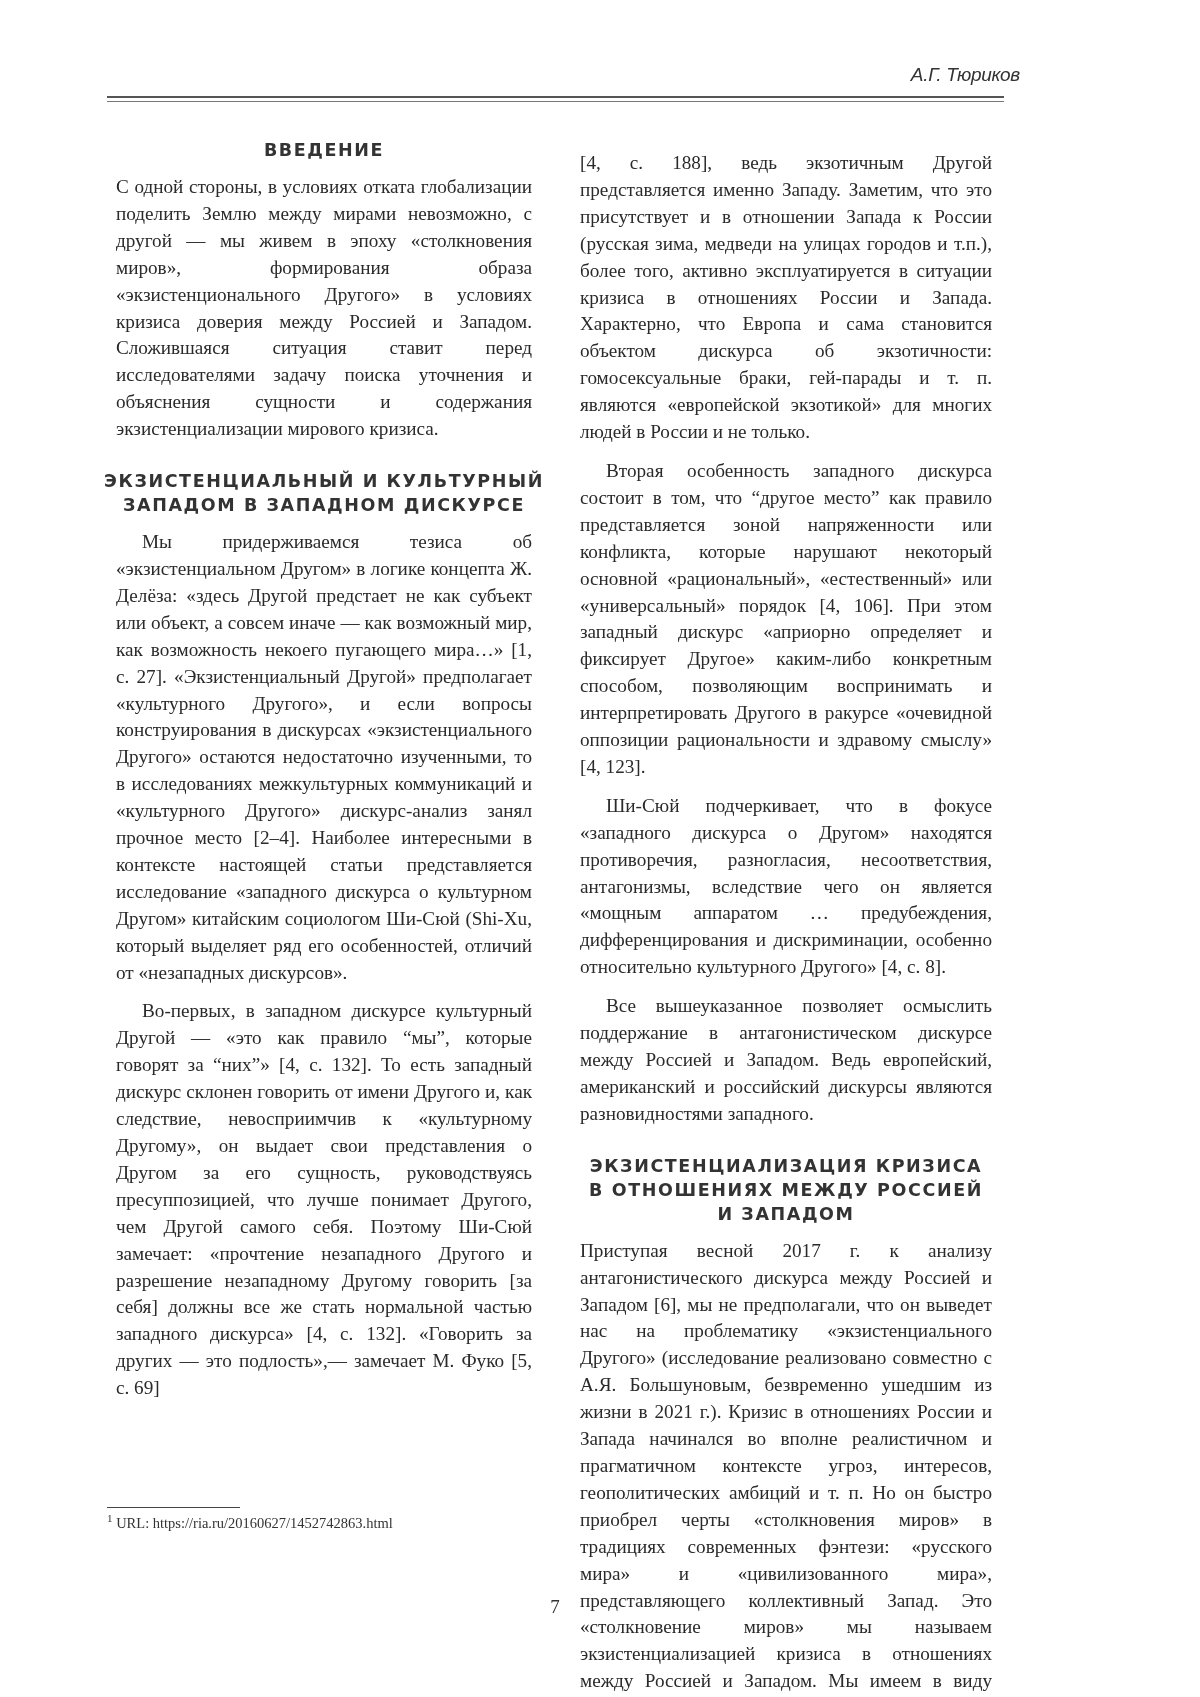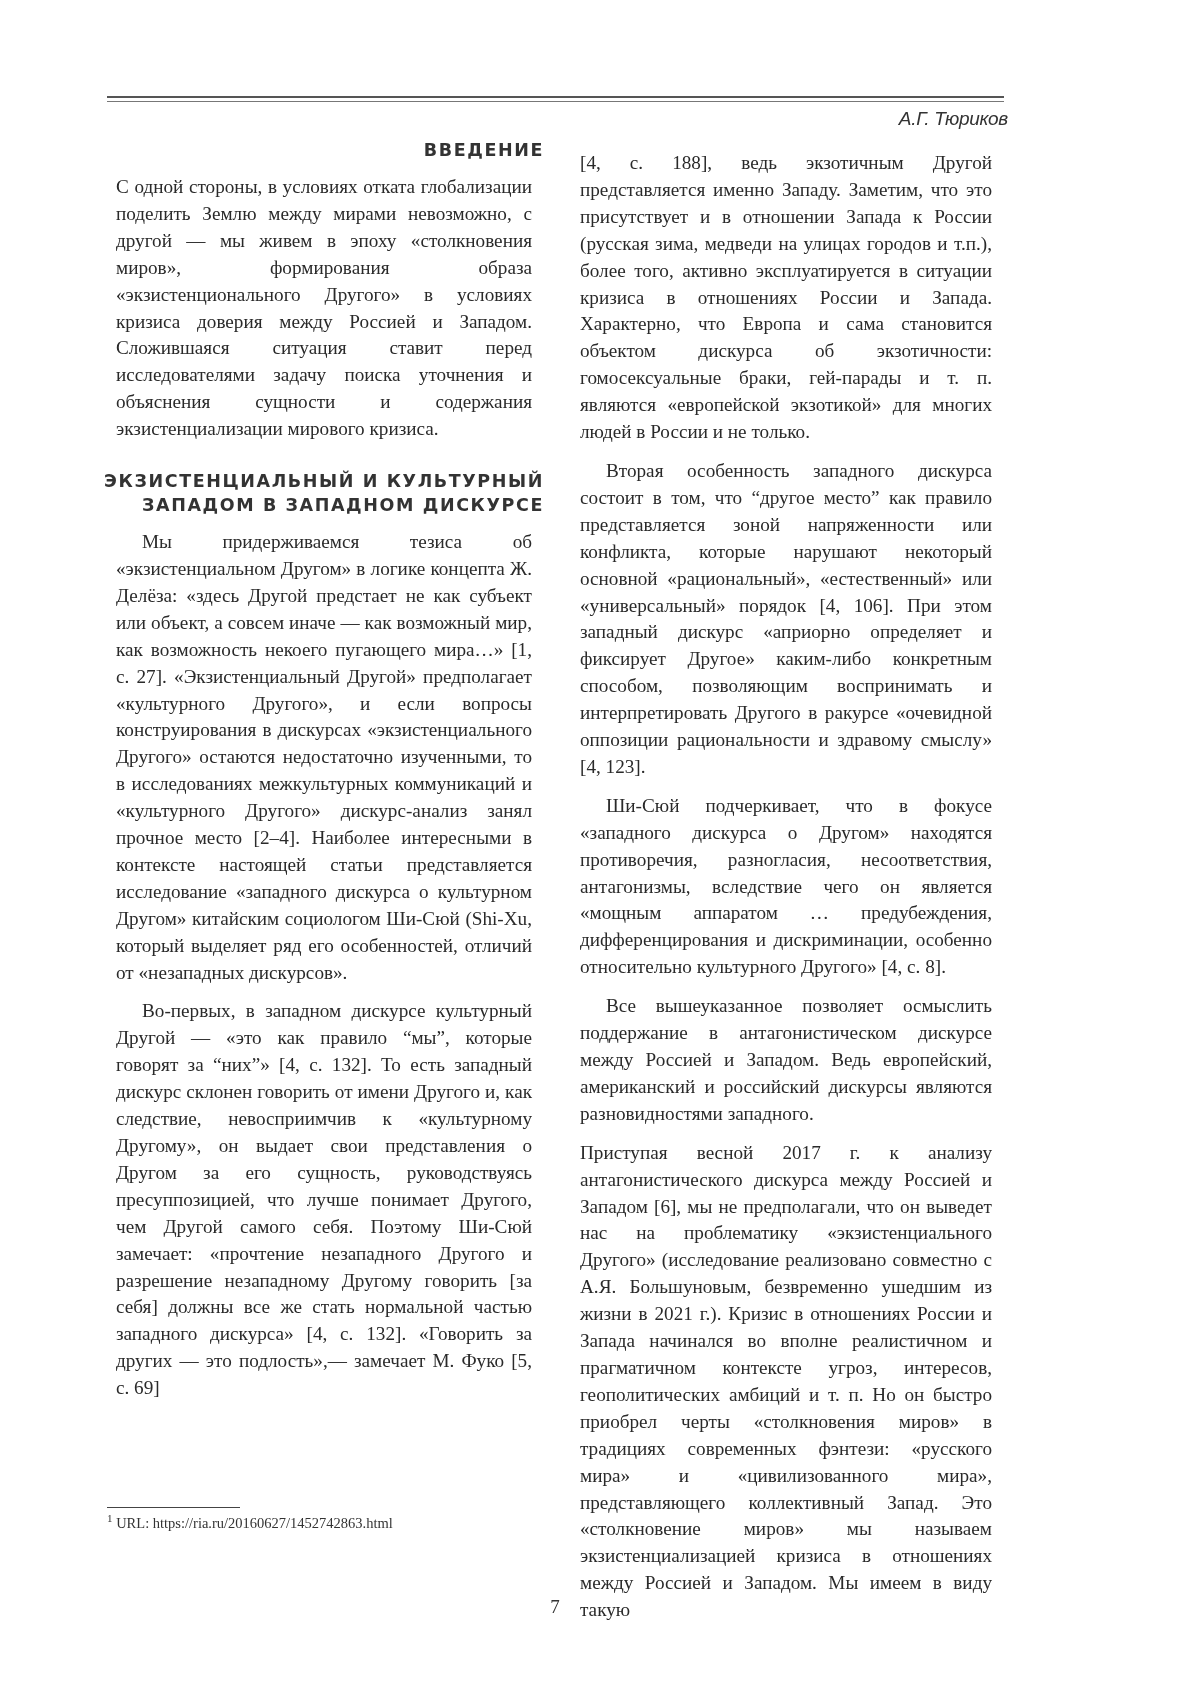--- a/index.html
+++ b/index.html
@@ -1,25 +1,25 @@
 <!DOCTYPE html>
 <html><head>
 <meta charset="utf-8">
 <style>
   html, body { margin:0; padding:0; background:#fff; }
   body { width:1200px; height:1697px; position:relative; overflow:hidden; color:#2a2a2a; }
-  .runhead { position:absolute; right:192px; top:64px; font-family:"Liberation Sans", sans-serif; font-style:italic; font-size:19px; color:#333; letter-spacing:-0.3px;margin-top:44px; }
+  .runhead { position:absolute; right:180px; top:64px; font-family:"Liberation Sans", sans-serif; font-style:italic; font-size:19px; color:#333; letter-spacing:-0.3px; }
   .rule { position:absolute; left:107px; width:897px; top:96px; height:0; border-top:2px solid #555; }
   .rule2 { position:absolute; left:107px; width:897px; top:101px; height:0; border-top:1px solid #777; }
   .col { position:absolute; top:138px; font-family:"Liberation Serif", "DejaVu Serif", serif; font-size:19.2px; line-height:26.9px; text-align:justify; hyphens:manual; }
   .col.left { left:104px; width:440px; }
   .col.right { left:568px; width:436px; }
   .col p { margin:12px; }
   .col p.indent { text-indent:26px; }
-  h2 { font-family:"DejaVu Sans", "Liberation Sans", sans-serif; font-weight:bold; font-size:17.5px; letter-spacing:1.6px; text-align:right; margin:0; line-height:24px; color:#333; }
+  h2 { font-family:"DejaVu Sans", "Liberation Sans", sans-serif; font-weight:bold; font-size:17.5px; letter-spacing:1.6px; text-align:center; margin:0; line-height:24px; color:#333; }
   h2.sec { margin-top:26px; }
   sup { font-size:11px; line-height:0; }
   .fn-rule { position:absolute; left:107px; top:1507px; width:133px; border-top:1.5px solid #444; }
   .footnote { position:absolute; left:107px; top:1515px; font-family:"Liberation Serif", serif; font-size:14.5px; color:#333; }
   .pageno { position:absolute; left:0; width:1110px; text-align:center; top:1596px; font-family:"Liberation Serif", serif; font-size:19px; color:#333; }
 </style>
 </head>
 <body>
 
 <div class="runhead">А.Г. Тюриков</div>
@@ -37,19 +37,24 @@
   <p class="indent">Мы придерживаемся тезиса об «экзистенциальном Другом» в логике концепта Ж. Делёза: «здесь Другой предстает не как субъект или объект, а совсем иначе — как возможный мир, как возможность некоего пугающего мира…» [1, с. 27]. «Экзистенциальный Другой» предполагает «культурного Другого», и если вопросы конструирования в дискурсах «экзистенциального Другого» остаются недостаточно изученными, то в исследованиях межкультурных коммуникаций и «культурного Другого» дискурс-анализ занял прочное место [2–4]. Наиболее интересными в контексте настоящей статьи представляется исследование «западного дискурса о культурном Другом» китайским социологом Ши-Сюй (Shi-Xu, который выделяет ряд его особенностей, отличий от «незападных дискурсов».</p>
   <p class="indent">Во-первых, в западном дискурсе культурный Другой — «это как правило “мы”, которые говорят за “них”» [4, с. 132]. То есть западный дискурс склонен говорить от имени Другого и, как следствие, невосприимчив к «культурному Другому», он выдает свои представления о Другом за его сущность, руководствуясь пресуппозицией, что лучше понимает Другого, чем Другой самого себя. Поэтому Ши-Сюй замечает: «прочтение незападного Другого и разрешение незападному Другому говорить [за себя] должны все же стать нормальной частью западного дискурса» [4, с. 132]. «Говорить за других — это подлость»,— замечает М. Фуко [5, с. 69]</p>
 </div>
 
 <div class="col right">
   <p>[4, с. 188], ведь экзотичным Другой представляется именно Западу. Заметим, что это присутствует и в отношении Запада к России (русская зима, медведи на улицах городов и т.п.), более того, активно эксплуатируется в ситуации кризиса в отношениях России и Запада. Характерно, что Европа и сама становится объектом дискурса об экзотичности: гомосексуальные браки, гей-парады и т. п. являются «европейской экзотикой» для многих людей в России и не только.</p>
   <p class="indent">Вторая особенность западного дискурса состоит в том, что “другое место” как правило представляется зоной напряженности или конфликта, которые нарушают некоторый основной «рациональный», «естественный» или «универсальный» порядок [4, 106]. При этом западный дискурс «априорно определяет и фиксирует Другое» каким-либо конкретным способом, позволяющим воспринимать и интерпретировать Другого в ракурсе «очевидной оппозиции рациональности и здравому смыслу» [4, 123].</p>
   <p class="indent">Ши-Сюй подчеркивает, что в фокусе «западного дискурса о Другом» находятся противоречия, разногласия, несоответствия, антагонизмы, вследствие чего он является «мощным аппаратом … предубеждения, дифференцирования и дискриминации, особенно относительно культурного Другого» [4, с. 8].</p>
   <p class="indent">Все вышеуказанное позволяет осмыслить поддержание в антагонистическом дискурсе между Россией и Западом. Ведь европейский, американский и российский дискурсы являются разновидностями западного.</p>
 
+  <h2 class="sec">
+    <span>ЭКЗИСТЕНЦИАЛИЗАЦИЯ КРИЗИСА</span><br>
+    <span>В ОТНОШЕНИЯХ МЕЖДУ РОССИЕЙ</span><br>
+    <span>И ЗАПАДОМ</span>
+  </h2>
   <p>Приступая весной 2017 г. к анализу антагонистического дискурса между Россией и Западом [6], мы не предполагали, что он выведет нас на проблематику «экзистенциального Другого» (исследование реализовано совместно с А.Я. Большуновым, безвременно ушедшим из жизни в 2021 г.). Кризис в отношениях России и Запада начинался во вполне реалистичном и прагматичном контексте угроз, интересов, геополитических амбиций и т. п. Но он быстро приобрел черты «столкновения миров» в традициях современных фэнтези: «русского мира» и «цивилизованного мира», представляющего коллективный Запад. Это «столкновение миров» мы называем экзистенциализацией кризиса в отношениях между Россией и Западом. Мы имеем в виду такую</p>
 </div>
 
 <div class="fn-rule"></div>
 <div class="footnote"><sup>1</sup><span> URL: https://ria.ru/20160627/1452742863.html</span></div>
 
 <div class="pageno">7</div>
 
 </body></html>

